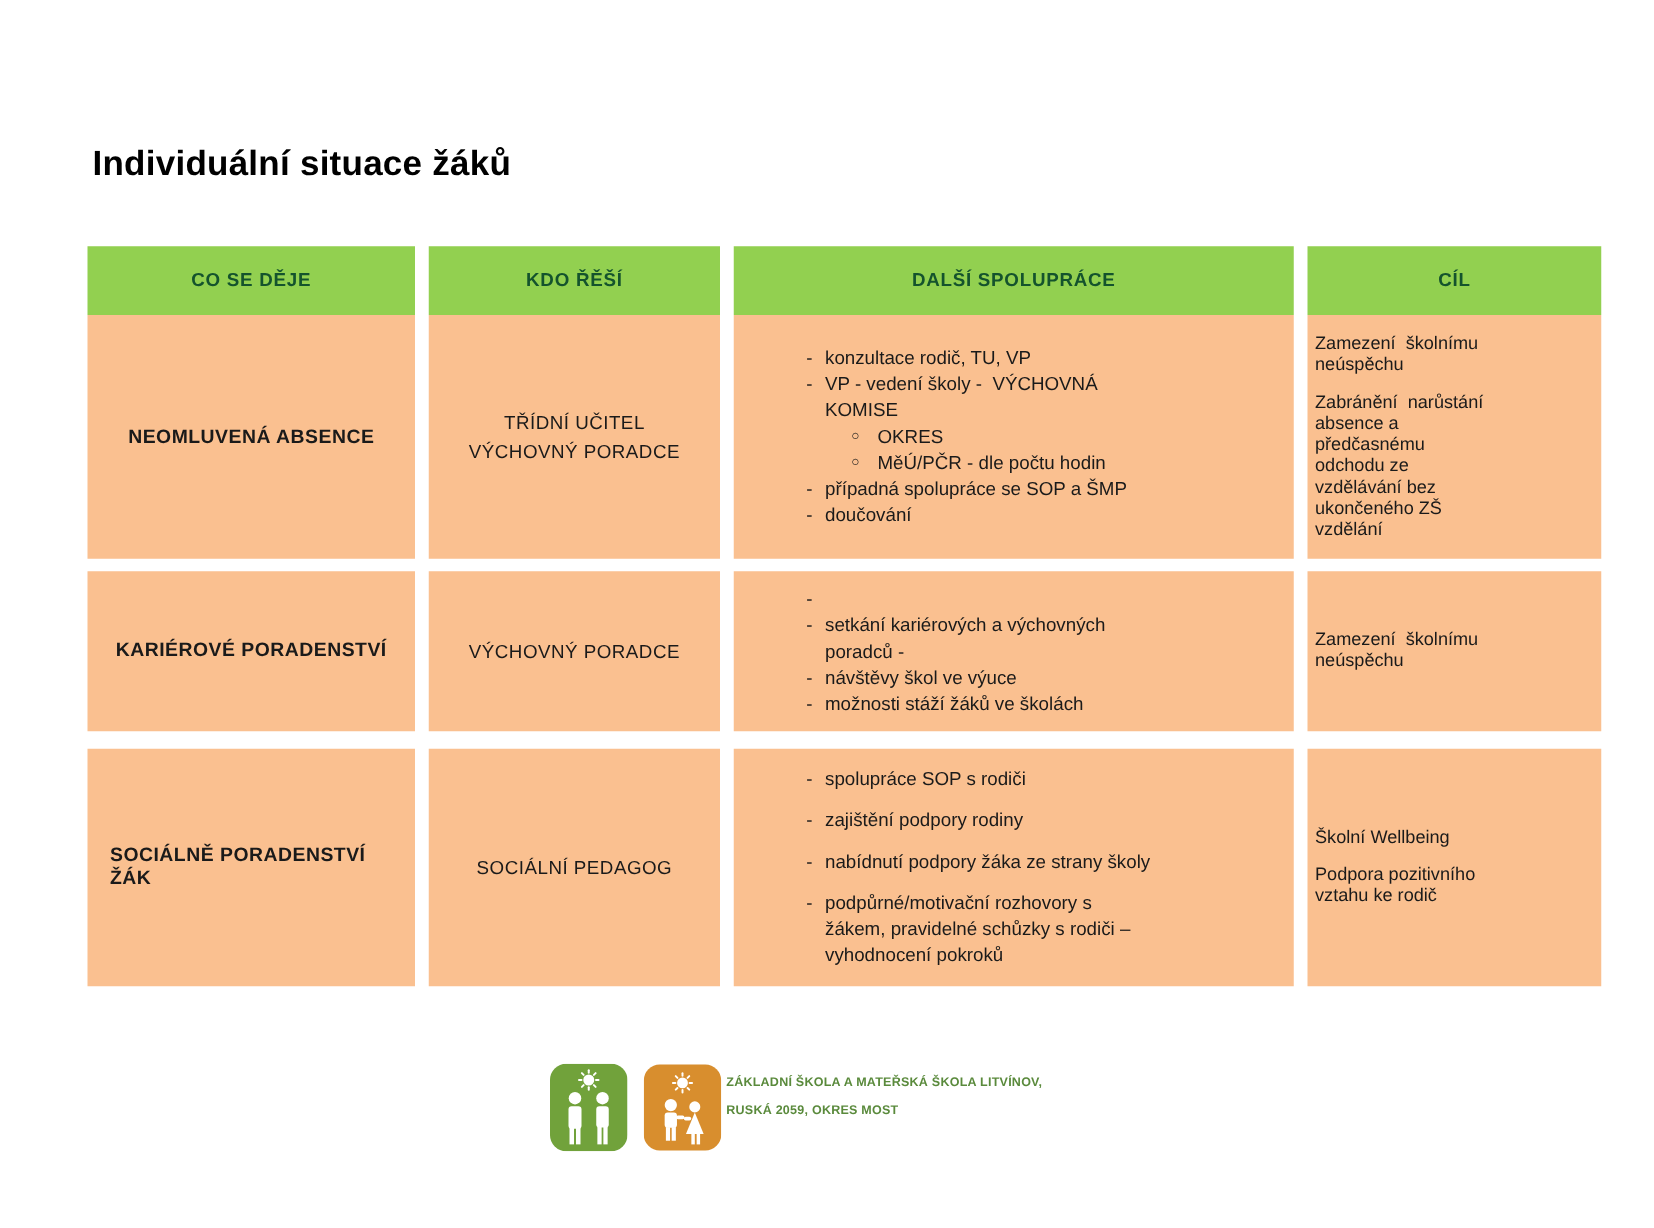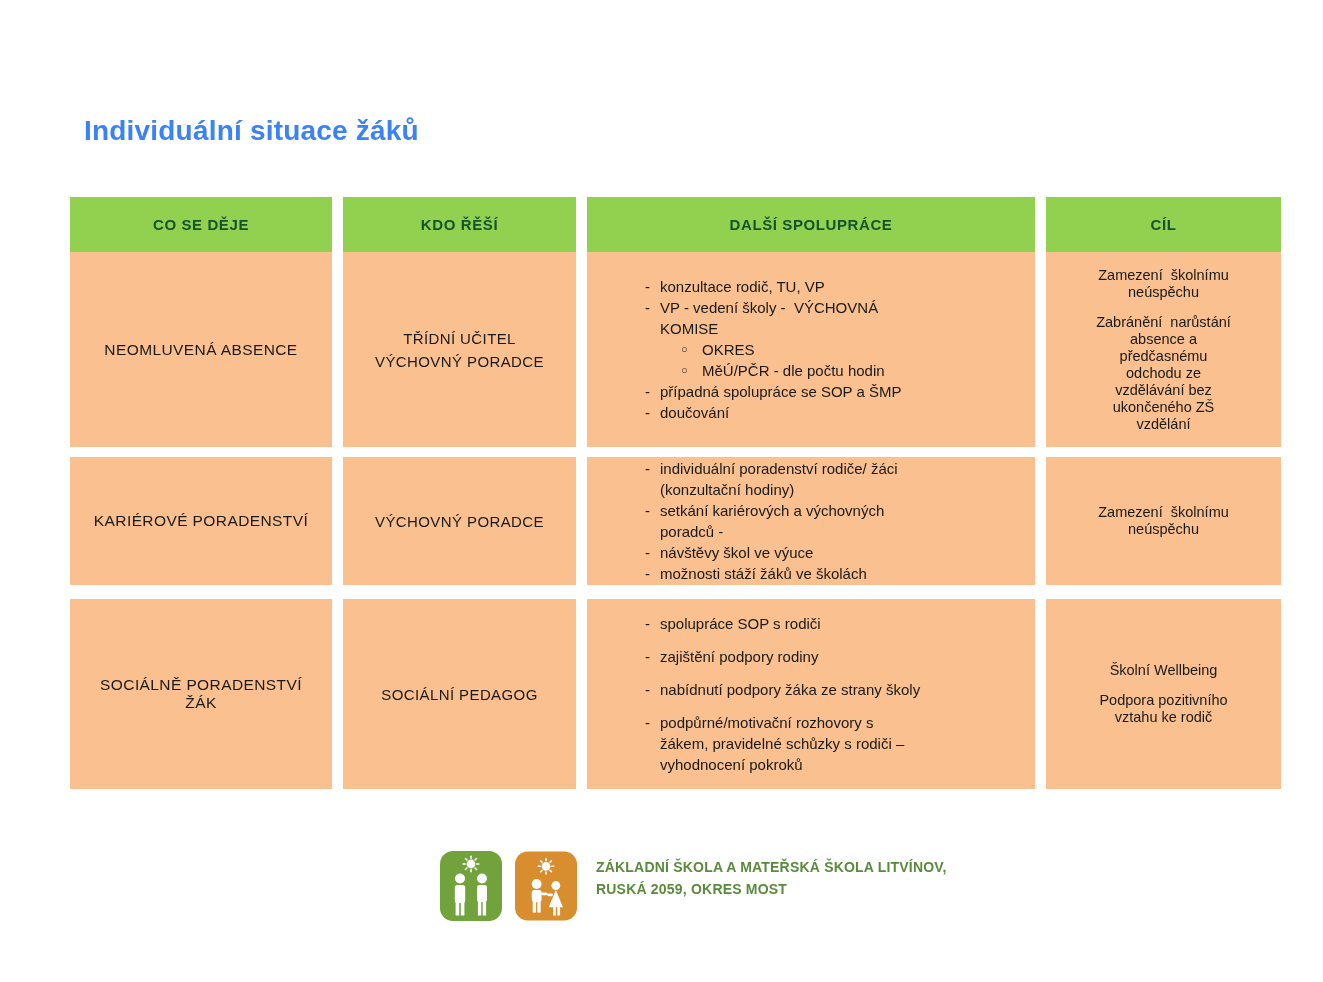--- a/index.html
+++ b/index.html
@@ -3,68 +3,68 @@
 <meta charset="utf-8">
 <style>
   html,body{margin:0;padding:0;}
   body{
     width:1323px;height:982px;position:relative;background:#ffffff;
     font-family:"Liberation Sans", sans-serif;color:#1a1a1a;
     --header-green:#92D050;--cell-orange:#FAC090;--footer-green:#5A8A3C;
     --logo-green:#71A23B;--logo-orange:#D88E2E;
   }
   .page-title{
-    position:absolute;left:84px;top:96px;font-size:28px;font-weight:bold;color:#3b82f6;
+    position:absolute;left:74px;top:96px;font-size:28px;font-weight:bold;color:#000000;
     letter-spacing:0.2px;
   }
   .table{position:absolute;left:70px;top:197px;width:1211px;}
   .trow{display:flex;gap:11px;}
   .row2{margin-top:10px;}
   .row3{margin-top:14px;}
   .cell{box-sizing:border-box;}
   .c1{width:262px;}.c2{width:233px;}.c3{width:448px;}.c4{width:235px;}
   .thead .cell{
     height:55px;background:var(--header-green);
     display:flex;align-items:center;justify-content:center;
     font-weight:bold;font-size:15px;letter-spacing:0.6px;color:#14532d;
   }
   .drow .cell{background:var(--cell-orange);}
   .row1 .cell{height:195px;}
   .row2 .cell{height:128px;}
   .row3 .cell{height:190px;}
   .what{
-    display:flex;align-items:center;justify-content:center;text-align:center;
-    font-weight:normal;font-size:15.5px;letter-spacing:0.4px;padding:0 18px;
+    display:flex;align-items:center;justify-content:center;
+    font-weight:bold;font-size:15.5px;letter-spacing:0.4px;padding:0 18px;
   }
   .who{
     display:flex;align-items:center;justify-content:center;text-align:center;
     font-size:15px;letter-spacing:0.4px;white-space:pre-line;line-height:23px;padding:0 8px;
   }
   .coop{
     display:flex;flex-direction:column;justify-content:center;
     font-size:15px;line-height:21px;padding-left:58px;padding-right:16px;
   }
   .bline{display:flex;align-items:flex-start;}
   .bullet{flex:0 0 15px;}
   .btext{white-space:pre-wrap;}
   .bline.ind{margin-left:36px;}
   .bline.ind .bullet{flex:0 0 21px;font-size:11px;line-height:21px;}
   .coop.spaced .bline + .bline{margin-top:12px;}
   .goal{
-    display:flex;flex-direction:column;justify-content:center;text-align:center;
+    display:flex;flex-direction:column;justify-content:center;text-align:left;
     font-size:14.5px;line-height:17px;padding:0 6px;
   }
   .goal .para{white-space:pre-wrap;}
   .para + .para{margin-top:13px;}
   .footer{position:absolute;left:440px;top:851px;display:flex;align-items:flex-start;}
   .logo{width:62px;height:70px;display:block;}
   .logo-children{margin-left:13px;}
   .school-name{
-    margin-left:19px;margin-top:5px;color:var(--footer-green);
-    font-weight:bold;font-size:14px;line-height:22px;letter-spacing:0.2px;
+    margin-left:4px;margin-top:5px;color:var(--footer-green);
+    font-weight:bold;font-size:10px;line-height:22px;letter-spacing:0.2px;
     white-space:pre-line;
   }
 </style>
 </head>
 <body style="--header-green: #92D050; --cell-orange: #FAC090; --footer-green: #5A8A3C; --logo-green: #71A23B; --logo-orange: #D88E2E;">
 
 <h1 class="page-title">Individuální situace žáků</h1>
 
 <div class="table">
   <div class="trow thead">
@@ -117,22 +117,20 @@
 vzdělání</div>
       </div>
   </div>
 
   <div class="trow drow row2">
     <div class="cell c1 what">KARIÉROVÉ PORADENSTVÍ</div>
     <div class="cell c2 who">VÝCHOVNÝ PORADCE</div>
     <div class="cell c3 coop">
         <div class="bline">
           <span class="bullet">-</span>
-          <span class="btext">individuální poradenství rodiče/ žáci
-(konzultační hodiny)</span>
         </div>
         <div class="bline">
           <span class="bullet">-</span>
           <span class="btext">setkání kariérových a výchovných
 poradců -</span>
         </div>
         <div class="bline">
           <span class="bullet">-</span>
           <span class="btext">návštěvy škol ve výuce</span>
         </div>

